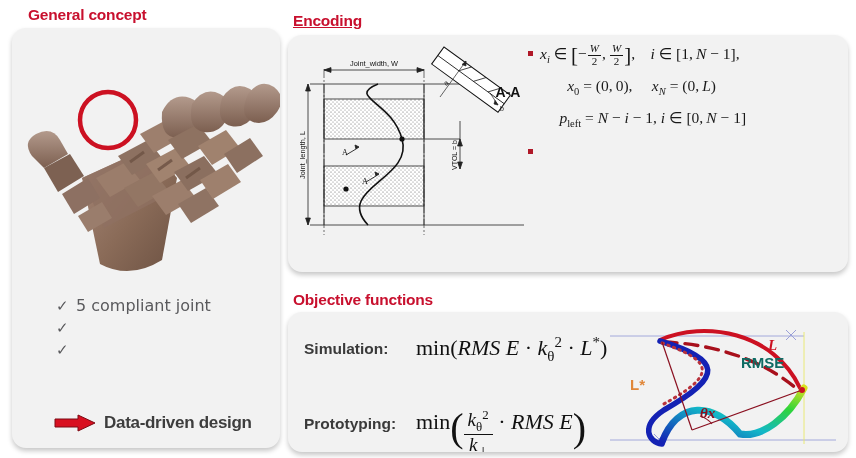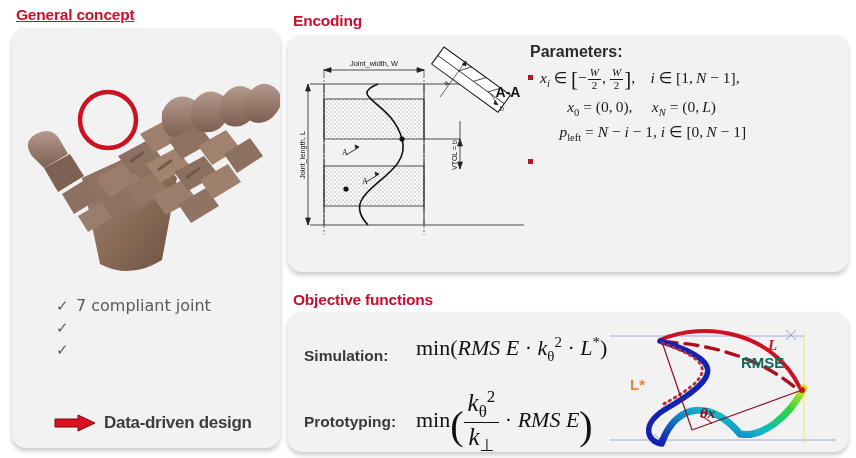--- a/index.html
+++ b/index.html
@@ -20,21 +20,21 @@
   }
   .card{
     background:#f2f2f2;
     border-radius:14px;
     box-shadow:0 3px 5px rgba(0,0,0,0.22);
     position:absolute;
     overflow:hidden;
   }
 
   
-  #general-title{left:16px;top:6px;text-decoration:underline;}
+  #general-title{left:28px;top:6px;}
   #general-card{left:12px;top:28px;width:268px;height:420px;}
 
   #hand-wrap{position:absolute;left:0;top:0;width:268px;height:262px;}
   #hand-svg{position:absolute;left:0;top:0;}
 
   .check-list{position:absolute;left:44px;top:268px;width:220px;}
   .check-row{display:flex;align-items:flex-start;margin-bottom:2px;}
   .check-mark{
     color:#59595c;font-size:15px;width:20px;flex:0 0 20px;line-height:20px;
   }
@@ -44,69 +44,69 @@
   }
   #conclusion-row{
     position:absolute;left:42px;top:385px;display:flex;align-items:center;text-align:right;
   }
   #conclusion-text{
     color:#3d3d3d;font-size:17px;font-weight:bold;margin-left:8px;
     letter-spacing:-0.3px;
   }
 
   
-  #encoding-title{left:293px;top:12px;}
+  #encoding-title{left:293px;top:12px;text-decoration:underline;}
   #encoding-card{left:288px;top:35px;width:560px;height:237px;}
 
   #drawing-wrap{position:absolute;left:6px;top:4px;width:250px;height:228px;}
 
   #params{
     position:absolute;left:240px;top:8px;width:318px;
     color:#1a1a1a;
   }
   #params-heading{
     font-size:16px;font-weight:bold;color:#2b2b2b;margin:0 0 6px 2px;
   }
   .pbullet{display:flex;align-items:flex-start;margin-bottom:4px;}
   .bsq{
     width:5px;height:5px;background:#b01828;flex:0 0 5px;margin-top:8px;margin-right:7px;
   }
   .peq{
     font-family:"Liberation Serif",serif;
     font-size:15.5px;line-height:19px;color:#151515;
   }
   .peq i,.mi{font-style:italic;font-family:"Liberation Serif",serif;}
-  .pcont{margin-left:12px;font-family:"Liberation Serif",serif;font-size:15.5px;line-height:19px;}
+  .pcont{margin-left:12px;font-family:"Liberation Serif",serif;font-size:15.5px;line-height:26px;}
   .bb{font-family:"Liberation Serif",serif;}
   sub{font-size:68%;}
   sup{font-size:68%;}
   .frac{
     display:inline-block;vertical-align:middle;text-align:center;
     font-size:11px;line-height:1.05;margin:0 1px;
   }
   .frac .num{display:block;border-bottom:1px solid #151515;padding:0 2px;}
   .frac .den{display:block;padding:0 2px;}
   .brk{font-size:21px;vertical-align:-3px;}
 
   
   #objective-title{left:293px;top:291px;}
   #objective-card{left:288px;top:312px;width:560px;height:140px;}
 
   .obj-row{position:absolute;display:flex;align-items:center;}
-  #obj-row-1{left:16px;top:22px;align-items:flex-end;}
+  #obj-row-1{left:16px;top:22px;}
   #obj-row-2{left:16px;top:76px;}
   .obj-label{
     font-size:15.5px;font-weight:bold;color:#3a3a3a;width:112px;flex:0 0 112px;
   }
   .obj-formula{
     font-family:"Liberation Serif",serif;font-size:22px;color:#111;white-space:nowrap;
   }
   .bigparen{font-size:40px;vertical-align:-12px;font-family:"Liberation Serif",serif;}
   .frac2{
-    display:inline-block;vertical-align:middle;text-align:center;font-size:25px;line-height:1.1;
+    display:inline-block;vertical-align:middle;text-align:right;font-size:19px;line-height:1.1;margin-top:20px;
   }
   .frac2 .num{display:block;border-bottom:1.3px solid #111;padding:0 4px;}
   .frac2 .den{display:block;padding:0 4px;}
 
   #obj-diagram{position:absolute;right:6px;top:2px;width:238px;height:136px;}
 
   
   #corner-artifact{
     position:absolute;right:0;top:0;width:22px;height:34px;
     background:#ffffff;
@@ -177,21 +177,21 @@
         <path d="M174 150 L188 140"></path>
       </g>
 
       <circle cx="96" cy="92" r="28" fill="none" stroke="#cc1122" stroke-width="4.5"></circle>
     </svg>
   </div>
 
   <div class="check-list">
     <div class="check-row">
       <span class="check-mark">✓</span>
-      <span class="check-text">7 compliant joint</span>
+      <span class="check-text">5 compliant joint</span>
     </div>
     <div class="check-row">
       <span class="check-mark">✓</span>
     </div>
     <div class="check-row">
       <span class="check-mark">✓</span>
     </div>
   </div>
 
   <div id="conclusion-row">
@@ -281,21 +281,20 @@
       <g stroke="#222" stroke-width="0.7">
         <line x1="196" y1="54" x2="204" y2="66"></line>
         <path d="M204 66 l-4 -1 l1 -3.6 z" fill="#222"></path>
       </g>
       <text x="206" y="72" font-family="Liberation Sans, sans-serif" font-size="7" fill="#111">b</text>
       <text x="214" y="58" font-family="Liberation Sans, sans-serif" font-size="14" font-weight="bold" fill="#111" text-anchor="middle">A-A</text>
     </svg>
   </div>
 
   <div id="params">
-    <div id="params-heading">Parameters:</div>
 
 
 
     <div class="pbullet">
       <span class="bsq"></span>
       <span class="peq"><i>x<sub>i</sub></i> ∈ <span class="brk">[</span>−<span class="frac"><span class="num"><i>W</i></span><span class="den">2</span></span>, <span class="frac"><span class="num"><i>W</i></span><span class="den">2</span></span><span class="brk">]</span>,&nbsp;&nbsp;&nbsp; <i>i</i> ∈ [1, <i>N</i> − 1],</span>
     </div>
     <div class="pcont">
       &nbsp;&nbsp;&nbsp;&nbsp;&nbsp;&nbsp;&nbsp;<i>x</i><sub>0</sub> = (0, 0),&nbsp;&nbsp;&nbsp;&nbsp; <i>x<sub>N</sub></i> = (0, <i>L</i>)
     </div>

